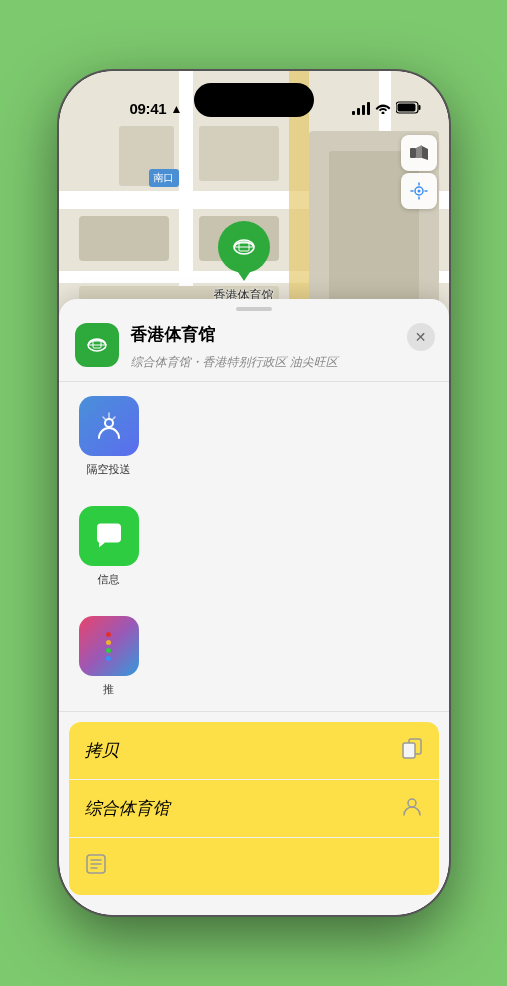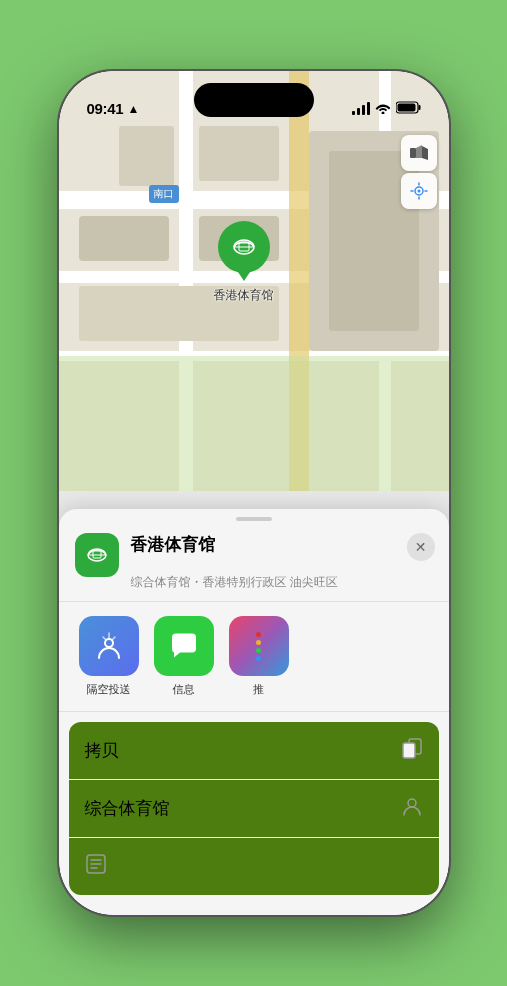--- a/index.html
+++ b/index.html
@@ -49,20 +49,21 @@
       align-items: flex-end;
       justify-content: space-between;
       padding: 0 28px 8px;
       z-index: 99;
     }
     .status-time {
       font-size: 15px;
       font-weight: 600;
       color: #000;
       letter-spacing: -0.3px;
+      margin-left: 43px;
     }
     .status-icons {
       display: flex;
       align-items: center;
       gap: 5px;
     }
     .signal-bars {
       display: flex;
       align-items: flex-end;
       gap: 2px;
@@ -180,21 +181,20 @@
     }
     
     .map-label-nankou {
       position: absolute;
       top: 98px; left: 90px;
       background: #4a8fd4;
       color: #fff;
       font-size: 10px;
       padding: 2px 5px;
       border-radius: 3px;
-      margin-top: 16px;
     }
     
     .map-controls {
       position: absolute;
       top: 64px; right: 12px;
       display: flex;
       flex-direction: column;
       gap: 2px;
     }
     .map-btn {
@@ -295,21 +295,22 @@
       flex: 1;
     }
     .venue-name {
       font-size: 17px;
       font-weight: 600;
       color: #000;
     }
     .venue-subtitle {
       font-size: 12px;
       color: #888;
-      margin-top: 18px;
+      margin-top: 8px;
+      font-style: italic;
     }
     .close-btn {
       width: 28px;
       height: 28px;
       background: #e0e0e0;
       border-radius: 50%;
       display: flex;
       align-items: center;
       justify-content: center;
       font-size: 14px;
@@ -320,22 +321,23 @@
     
     .divider {
       height: 1px;
       background: #e0e0e0;
       margin: 0 0;
     }
     
     .share-row {
       display: flex;
       padding: 14px 16px;
-      gap: 7px;
+      gap: 29px;
       overflow: hidden;
+      flex-direction: column;
     }
     .share-item {
       display: flex;
       flex-direction: column;
       align-items: center;
       gap: 6px;
       width: 68px;
     }
     .share-icon-wrap {
       width: 60px;
@@ -358,23 +360,24 @@
       background: linear-gradient(135deg, #e8446c, #9b59b6, #3498db);
       display: flex; align-items: center; justify-content: center;
     }
     .share-label {
       font-size: 11px;
       color: #333;
       text-align: center;
     }
     
     .action-list {
-      background: #4d7c0f;
+      background: #fde047;
       margin: 0 10px;
       border-radius: 12px;
+      font-style: italic;
     }
     .action-item {
       display: flex;
       align-items: center;
       justify-content: space-between;
       padding: 15px 16px;
       border-bottom: 1px solid #f0f0f0;
     }
     .action-item:last-child { border-bottom: none; }
     .action-text {

